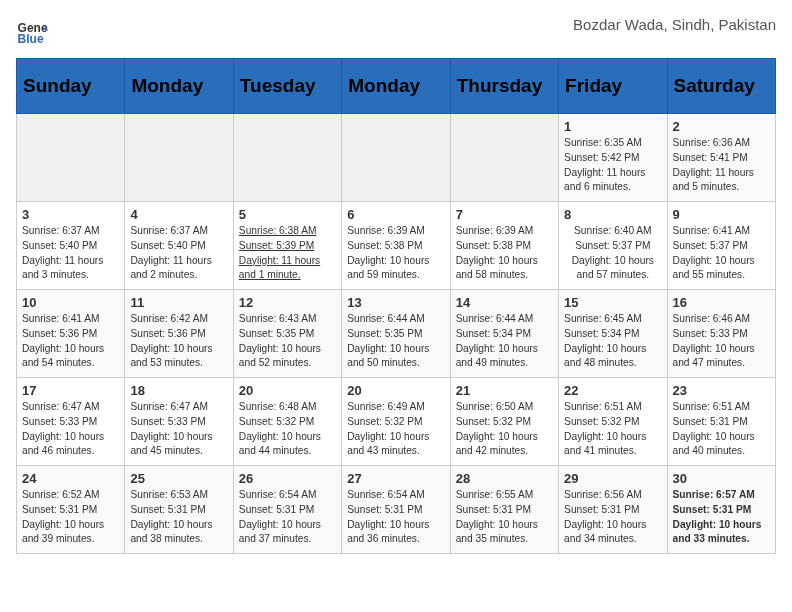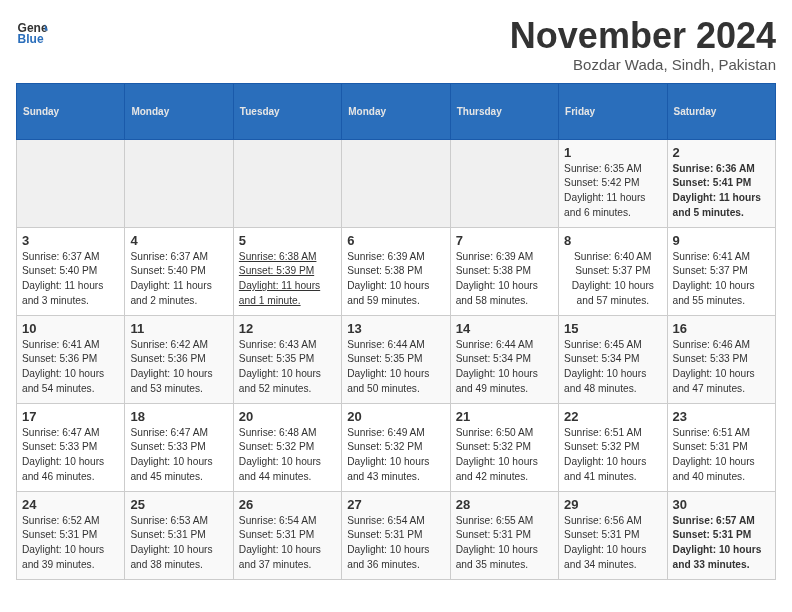--- a/index.html
+++ b/index.html
@@ -38,24 +38,24 @@
       font-size: 15px;
       color: #555;
     }
     table {
       width: 100%;
       border-collapse: collapse;
       table-layout: fixed;
     }
     thead tr th {
       background-color: #2a6ebb;
-      color: #e5e5e5;
+      color: #000000;
       text-align: left;
-      padding: 22px 6px;
-      font-size: 10px;
+      padding: 16px 6px;
+      font-size: 19px;
       font-weight: bold;
       border: 1px solid #1a5aaa;
     }
     tbody tr td {
       border: 1px solid #ccc;
       vertical-align: top;
       padding: 5px 5px;
       font-size: 10.5px;
       color: #333;
       background: #fff;
@@ -84,21 +84,20 @@
 
 <div class="header">
   <div class="logo">
     <svg class="logo-icon" viewBox="0 0 40 40">
       <text x="2" y="20" font-size="15" font-weight="bold" fill="#333">General</text>
       <text x="2" y="34" font-size="15" font-weight="bold" fill="#2a6ebb">Blue</text>
       <polygon points="36,10 40,18 36,18" fill="#2a6ebb"></polygon>
     </svg>
   </div>
   <div class="title-block">
-    <div class="month-title">November 2024</div>
     <div class="subtitle">Bozdar Wada, Sindh, Pakistan</div>
   </div>
 </div>
 
 <table>
   <thead>
     <tr>
     <th>Sunday</th>
         <th>Monday</th>
         <th>Tuesday</th>
@@ -116,21 +115,21 @@
         <td class="cell-empty"></td>
         <td class="cell-empty"></td>
         <td>
           <span class="day-number">1</span>
           <div class="day-info" style="white-space: pre-line;">Sunrise: 6:35 AM
 Sunset: 5:42 PM
 Daylight: 11 hours and 6 minutes.</div>
         </td>
         <td>
           <span class="day-number">2</span>
-          <div class="day-info" style="white-space: pre-line; font-weight: bold;">Sunrise: 6:36 AM
+          <div class="day-info" style="white-space: pre-line;">Sunrise: 6:36 AM
 Sunset: 5:41 PM
 Daylight: 11 hours and 5 minutes.</div>
         </td>
       </tr>
       <tr>
         <td>
           <span class="day-number">3</span>
           <div class="day-info" style="white-space: pre-line;">Sunrise: 6:37 AM
 Sunset: 5:40 PM
 Daylight: 11 hours and 3 minutes.</div>

